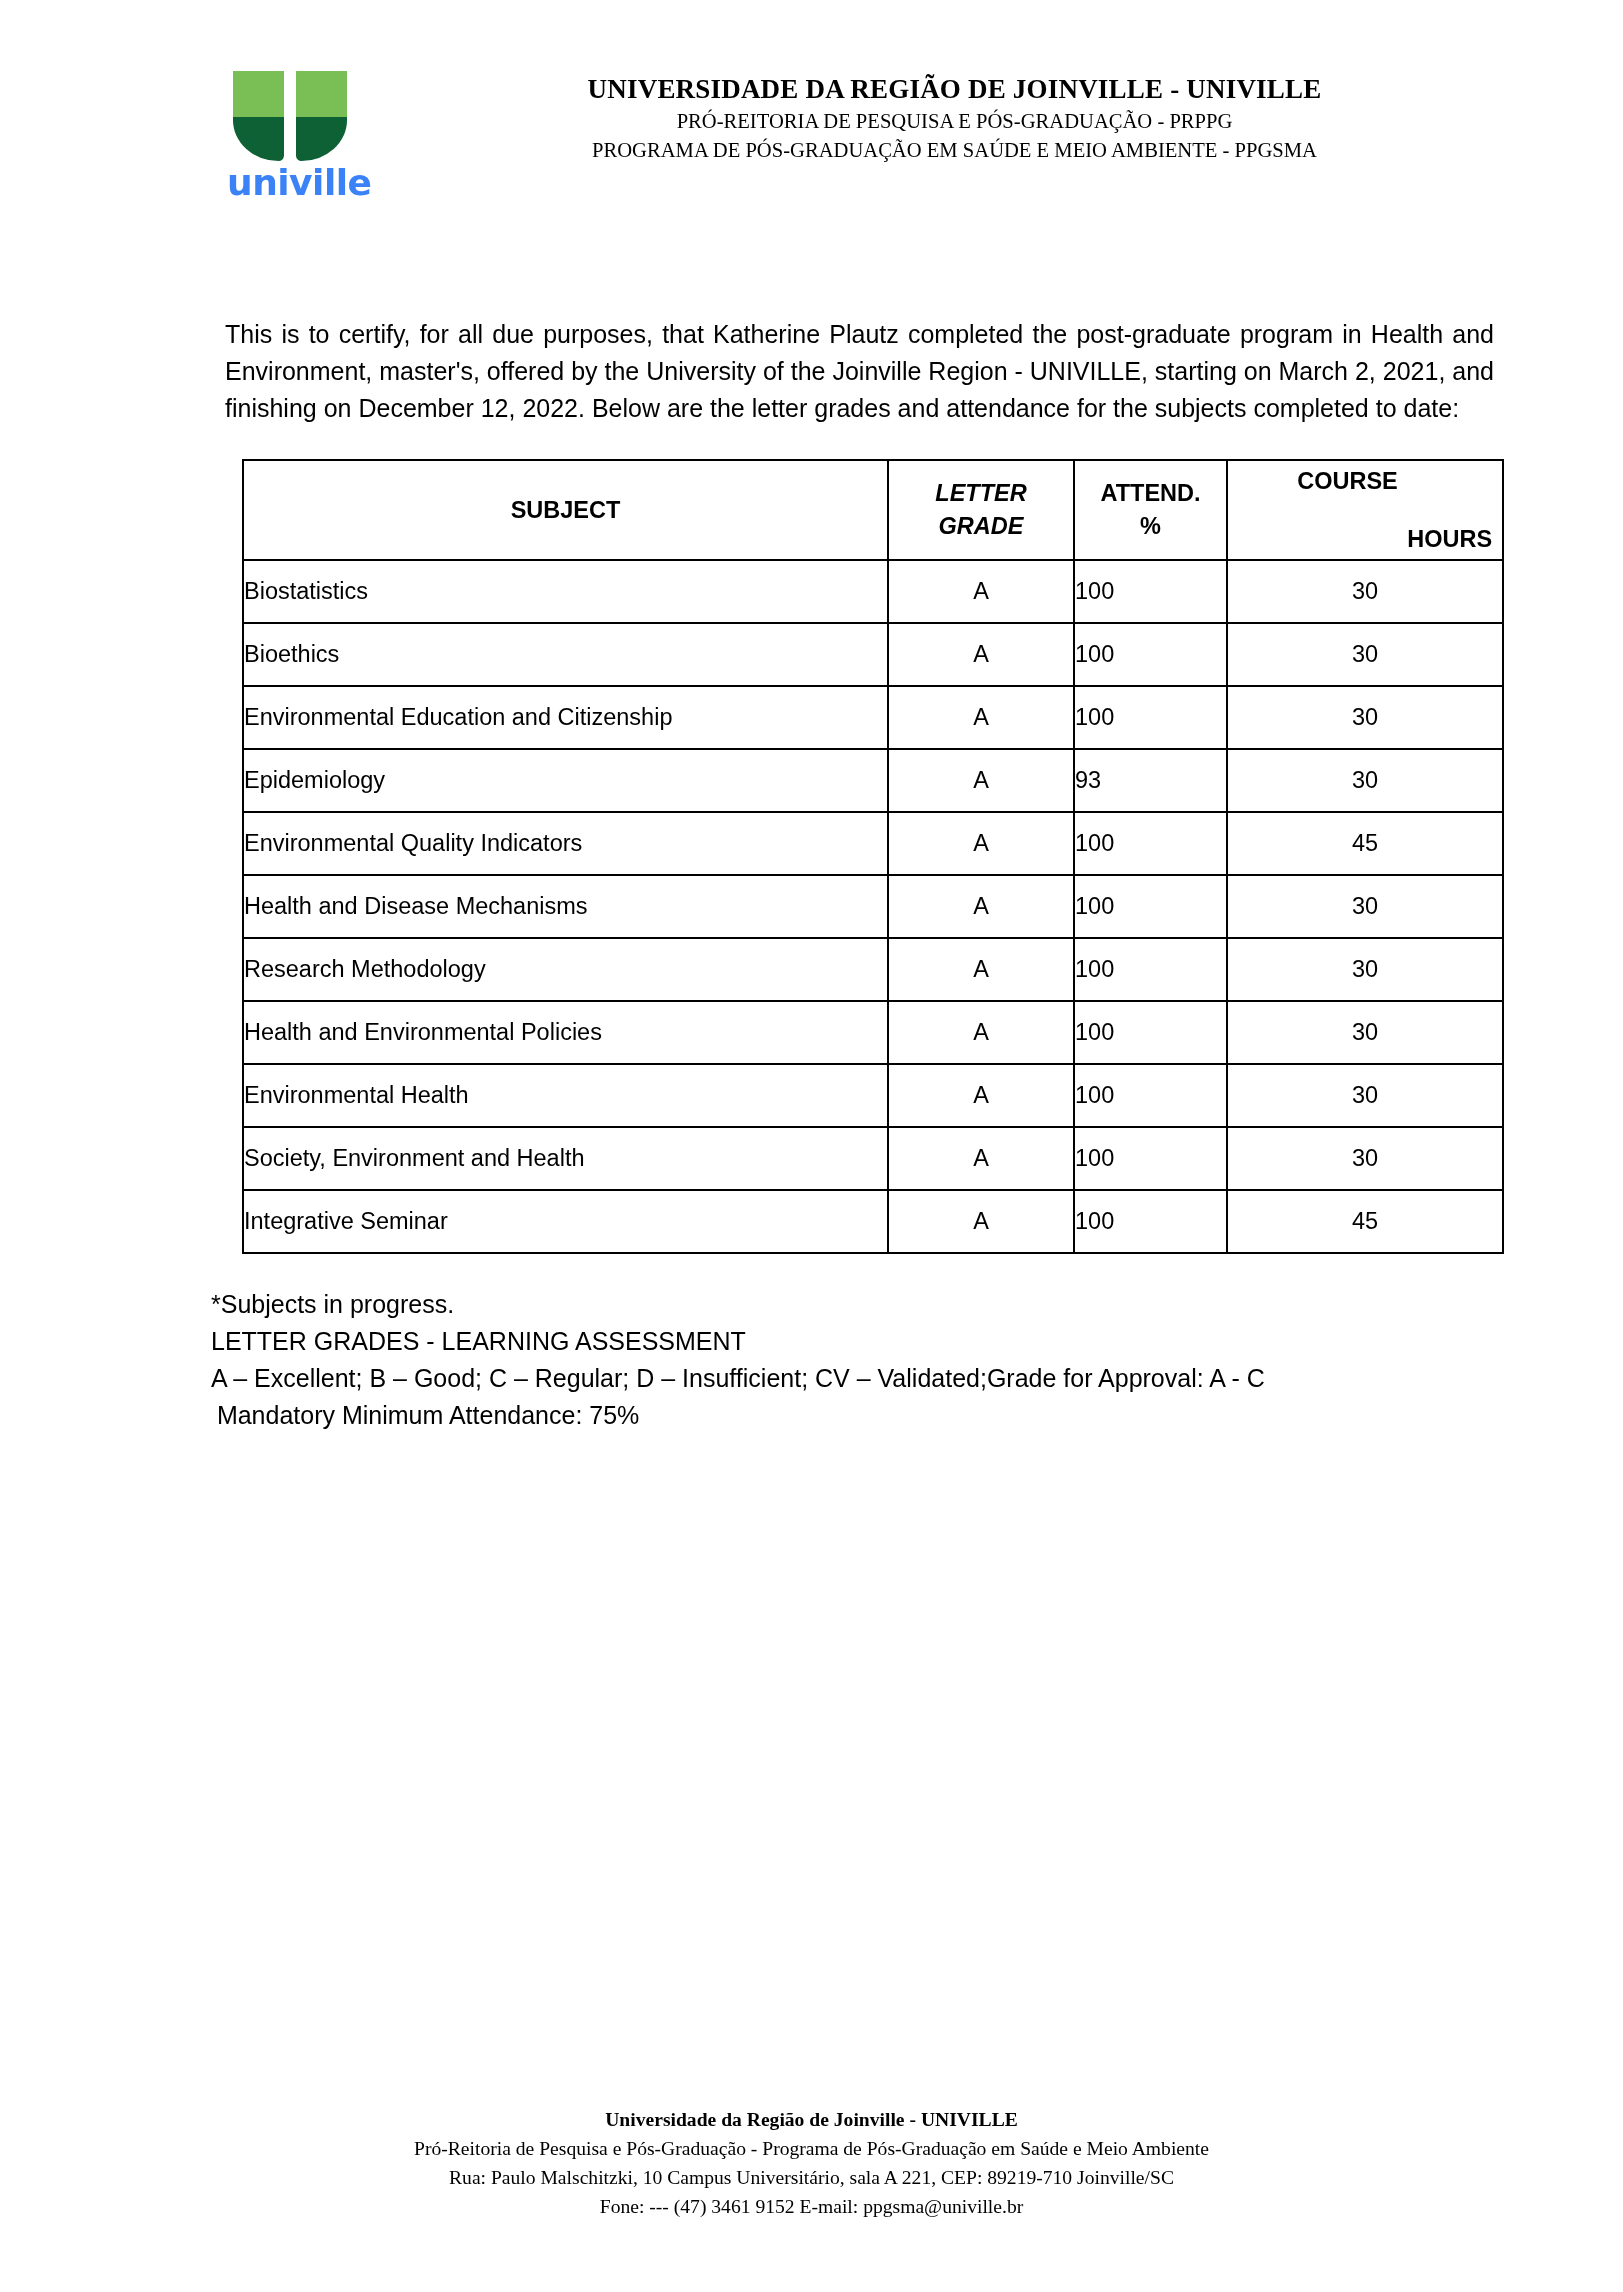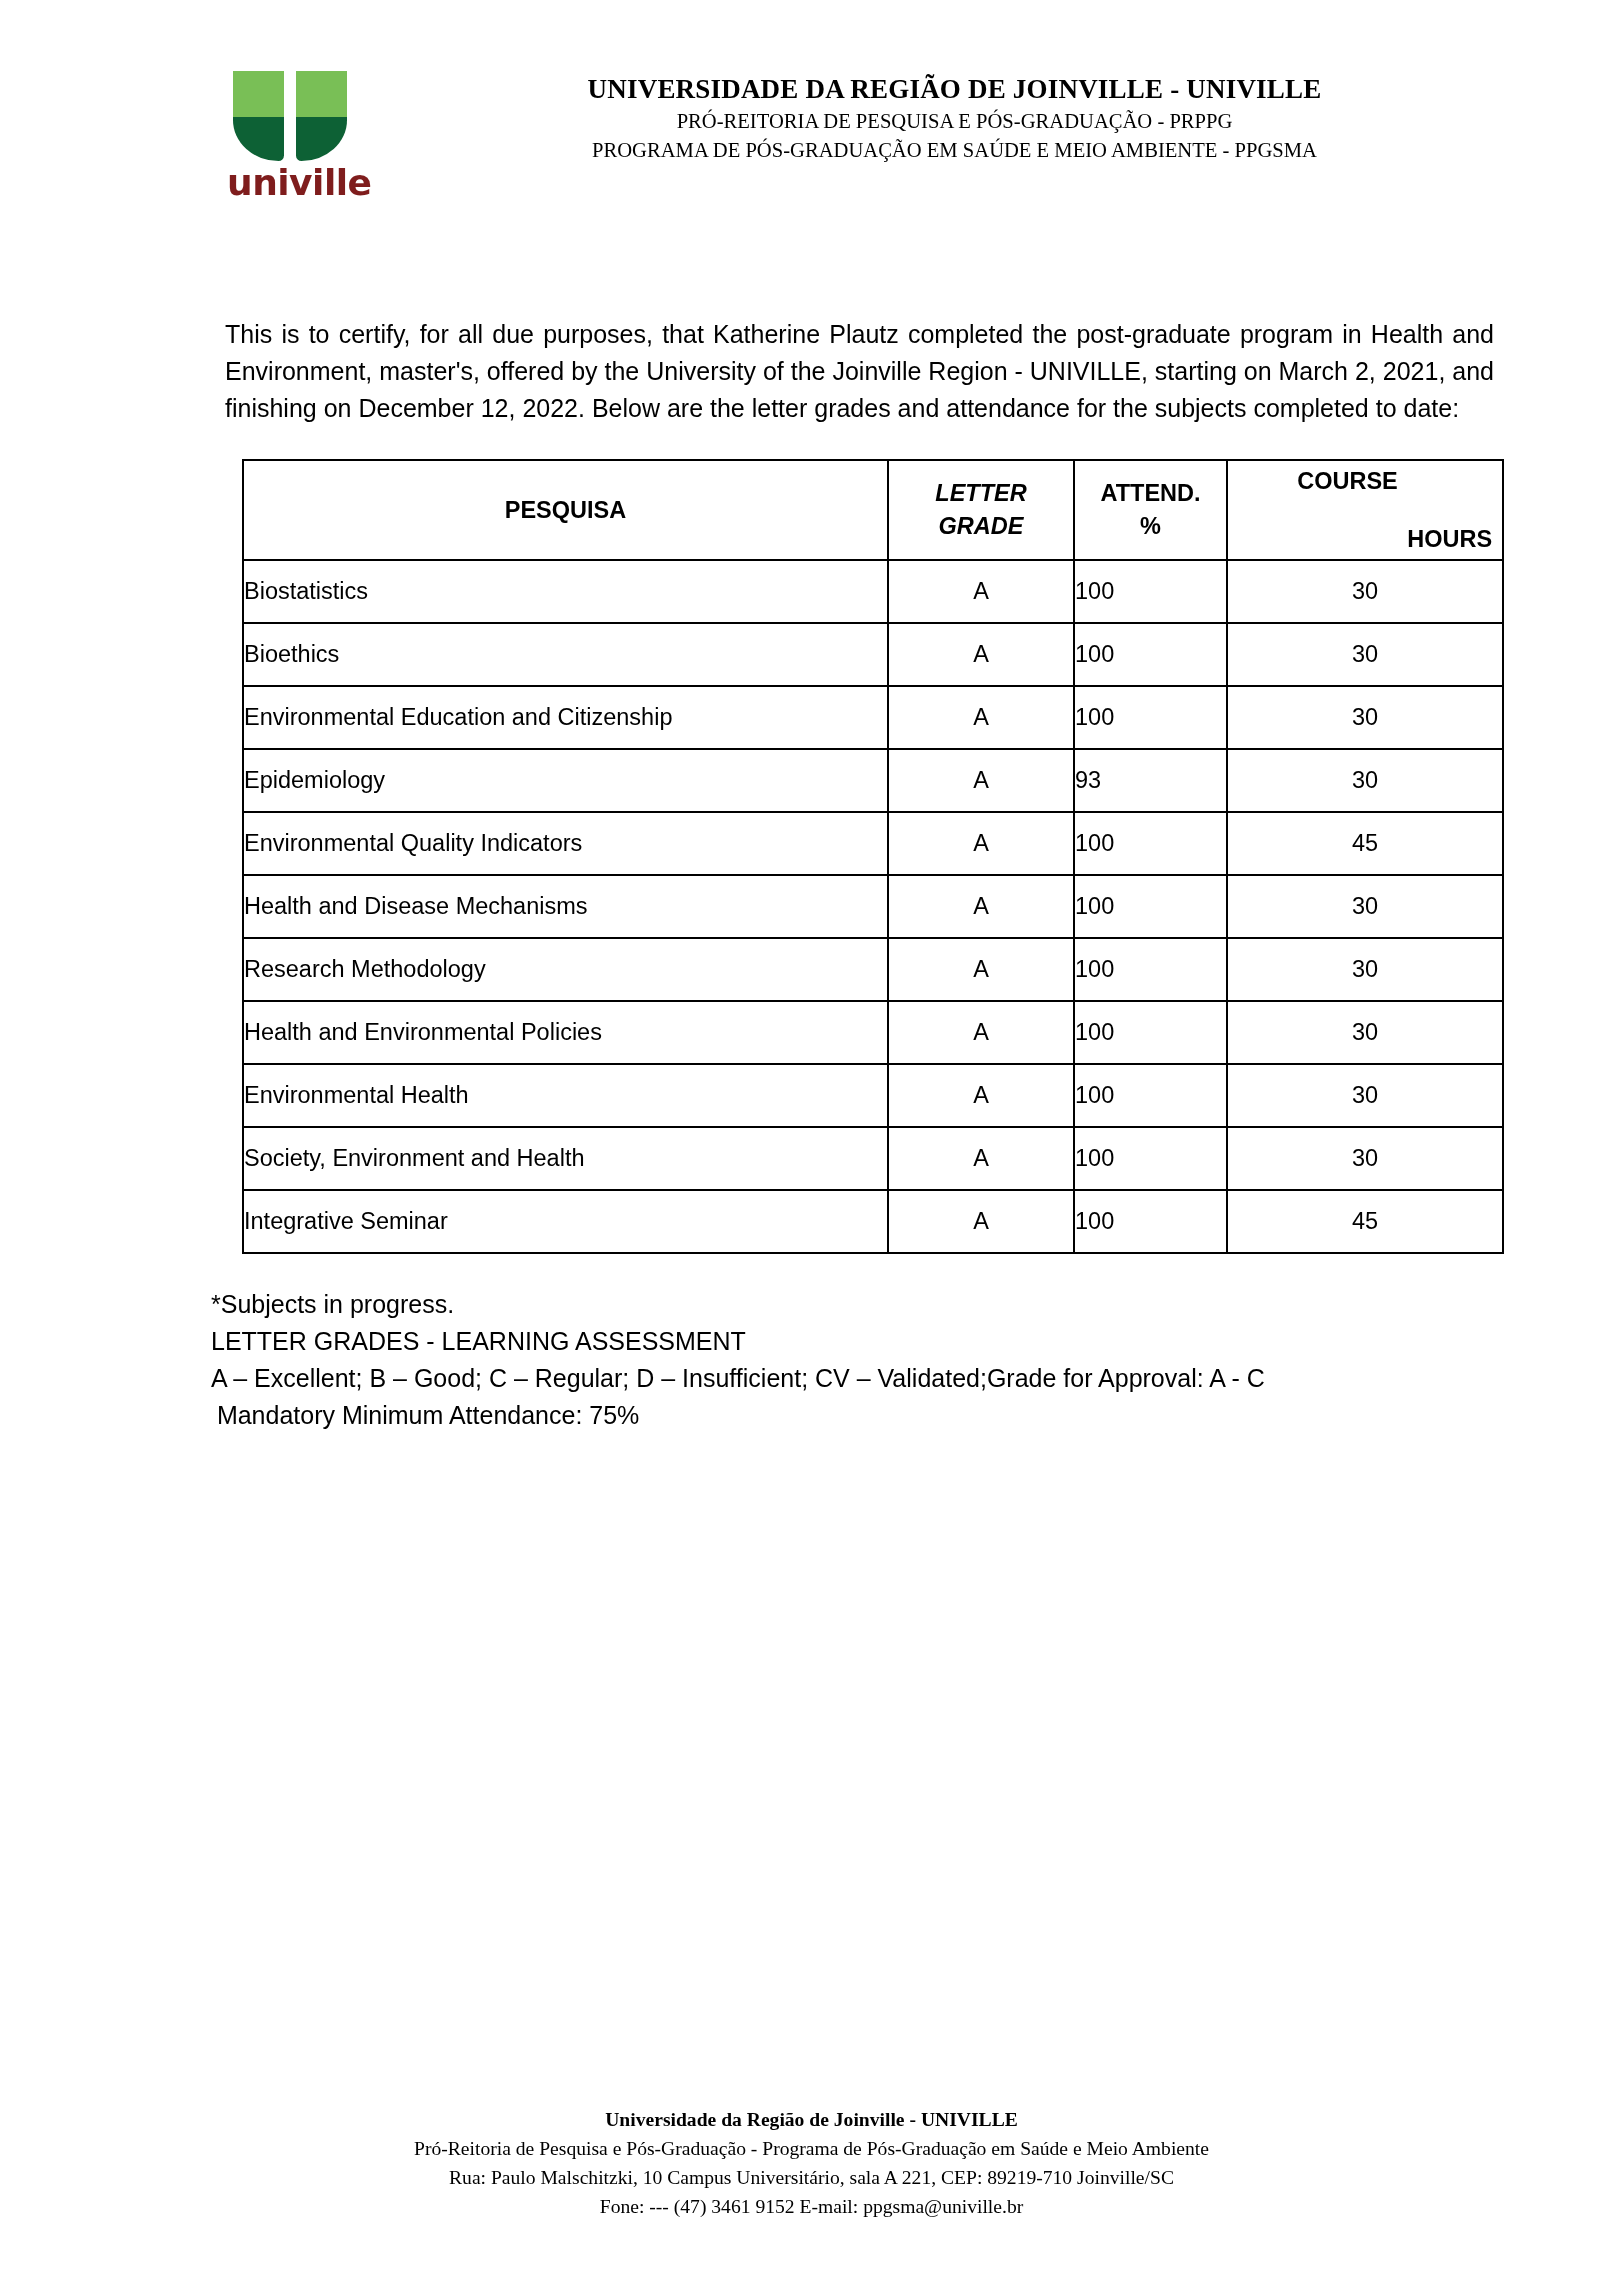--- a/index.html
+++ b/index.html
@@ -66,21 +66,21 @@
   }
   .logo-mark .petal-br {
     right: 0;
     border-bottom-right-radius: 49px 44px;
     border-bottom-left-radius: 5.9px;
   }
   .logo-word {
     font-family: "DejaVu Sans", sans-serif;
     font-size: 36px;
     font-weight: 700;
-    color: #7f1d1d;
+    color: #3b82f6;
     letter-spacing: -0.5px;
     margin-top: 3.9px;
     margin-left: 0px;
     line-height: 1;
   }
   .header-text {
     flex: 1 1 auto;
     text-align: center;
     font-family: "Liberation Serif", serif;
     padding-right: 196px;
@@ -222,21 +222,21 @@
   <table class="grades-table">
     <colgroup>
       <col class="col-subject">
       <col class="col-grade">
       <col class="col-attend">
       <col class="col-hours">
     </colgroup>
     <thead>
       <tr>
         <th class="th-subject">
-          <span class="hdr-inner">PESQUISA</span>
+          <span class="hdr-inner">SUBJECT</span>
         </th>
         <th class="th-grade">
           <span class="hdr-inner">
             <span>LETTER</span><br>
             <span>GRADE</span>
           </span>
         </th>
         <th class="th-attend">
           <span class="hdr-inner">
             <span>ATTEND.</span><br>

